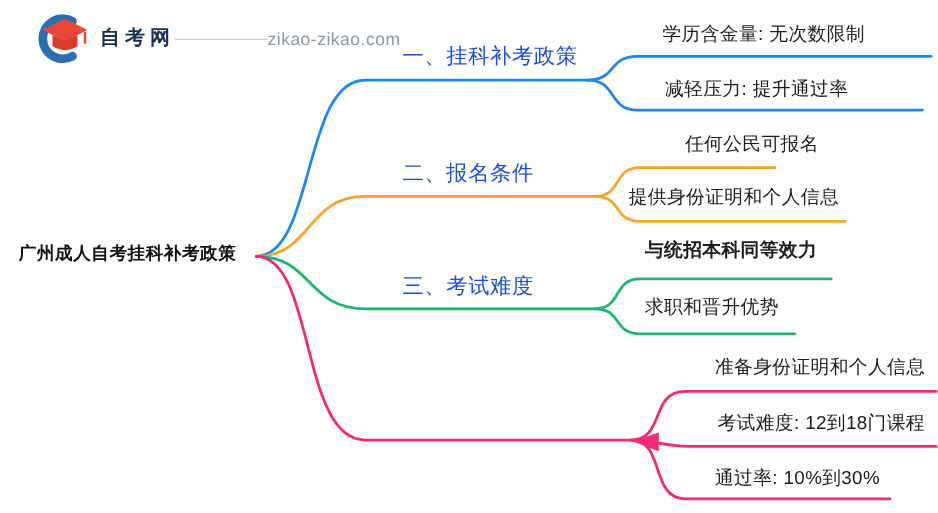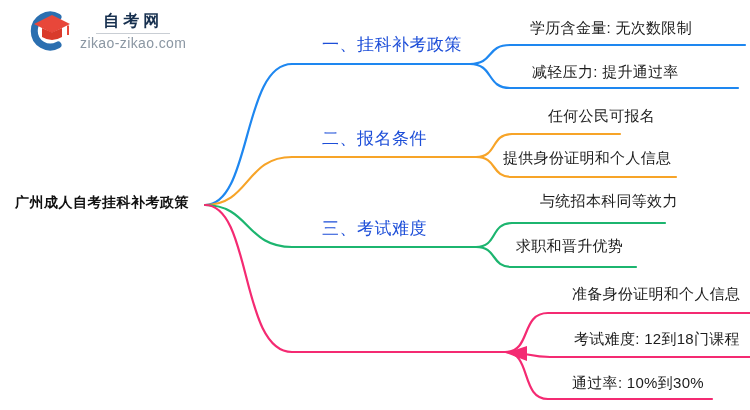--- a/index.html
+++ b/index.html
@@ -4,21 +4,21 @@
 <style>
   html,body{margin:0;padding:0;background:#fff;}
   .canvas{position:relative;width:750px;height:410px;background:#ffffff;overflow:hidden;
           font-family:"Liberation Sans","DejaVu Sans",sans-serif;}
   .wires{position:absolute;left:0;top:0;width:750px;height:410px;}
   .node{position:absolute;white-space:nowrap;color:#1e1e1e;line-height:1.15;}
   .central{font-size:14px;font-weight:700;color:#101010;letter-spacing:0.5px;}
   .blabel{font-size:17px;letter-spacing:0.5px;color:#1d4ed8;}
   .child{font-size:15px;color:#1c1c1c;letter-spacing:0.3px;}
   .logo{position:absolute;left:28px;top:10px;display:flex;align-items:center;gap:6px;}
-  .logo-text{display:flex;flex-direction:column;align-items:center;}
+  .logo-text{display:flex;flex-direction:row;align-items:center;}
   .site-name{font-size:16px;font-weight:700;color:#17304f;letter-spacing:4px;line-height:1.2;}
   .logo-divider{height:1px;width:74px;background:#c9ced4;margin:2px 0 1px 0;}
   .site-url{font-size:14px;color:#8b97a3;letter-spacing:0.4px;}
 </style>
 </head>
 <body>
 
 <div class="canvas">
 
   <svg class="wires" viewBox="0 0 750 410">
@@ -60,20 +60,20 @@
 
   <div class="node blabel" style="left:322px;top:35px;">一、挂科补考政策</div>
   <div class="node child" style="left:530px;top:19px;">学历含金量: 无次数限制</div>
   <div class="node child" style="left:532px;top:63px;">减轻压力: 提升通过率</div>
 
   <div class="node blabel" style="left:322px;top:129px;">二、报名条件</div>
   <div class="node child" style="left:504px;top:107px;margin-left:44px;">任何公民可报名</div>
   <div class="node child" style="left:503px;top:149px;">提供身份证明和个人信息</div>
 
   <div class="node blabel" style="left:322px;top:219px;">三、考试难度</div>
-  <div class="node child" style="left:540px;top:192px;">与统招本科同等效力</div>
+  <div class="node child" style="left:516px;top:192px;font-weight:bold;">与统招本科同等效力</div>
   <div class="node child" style="left:516px;top:237px;">求职和晋升优势</div>
 
   <div class="node child" style="left:572px;top:285px;">准备身份证明和个人信息</div>
   <div class="node child" style="left:574px;top:330px;">考试难度: 12到18门课程</div>
   <div class="node child" style="left:572px;top:374px;">通过率: 10%到30%</div>
 
 </div>
 
 </body></html>

